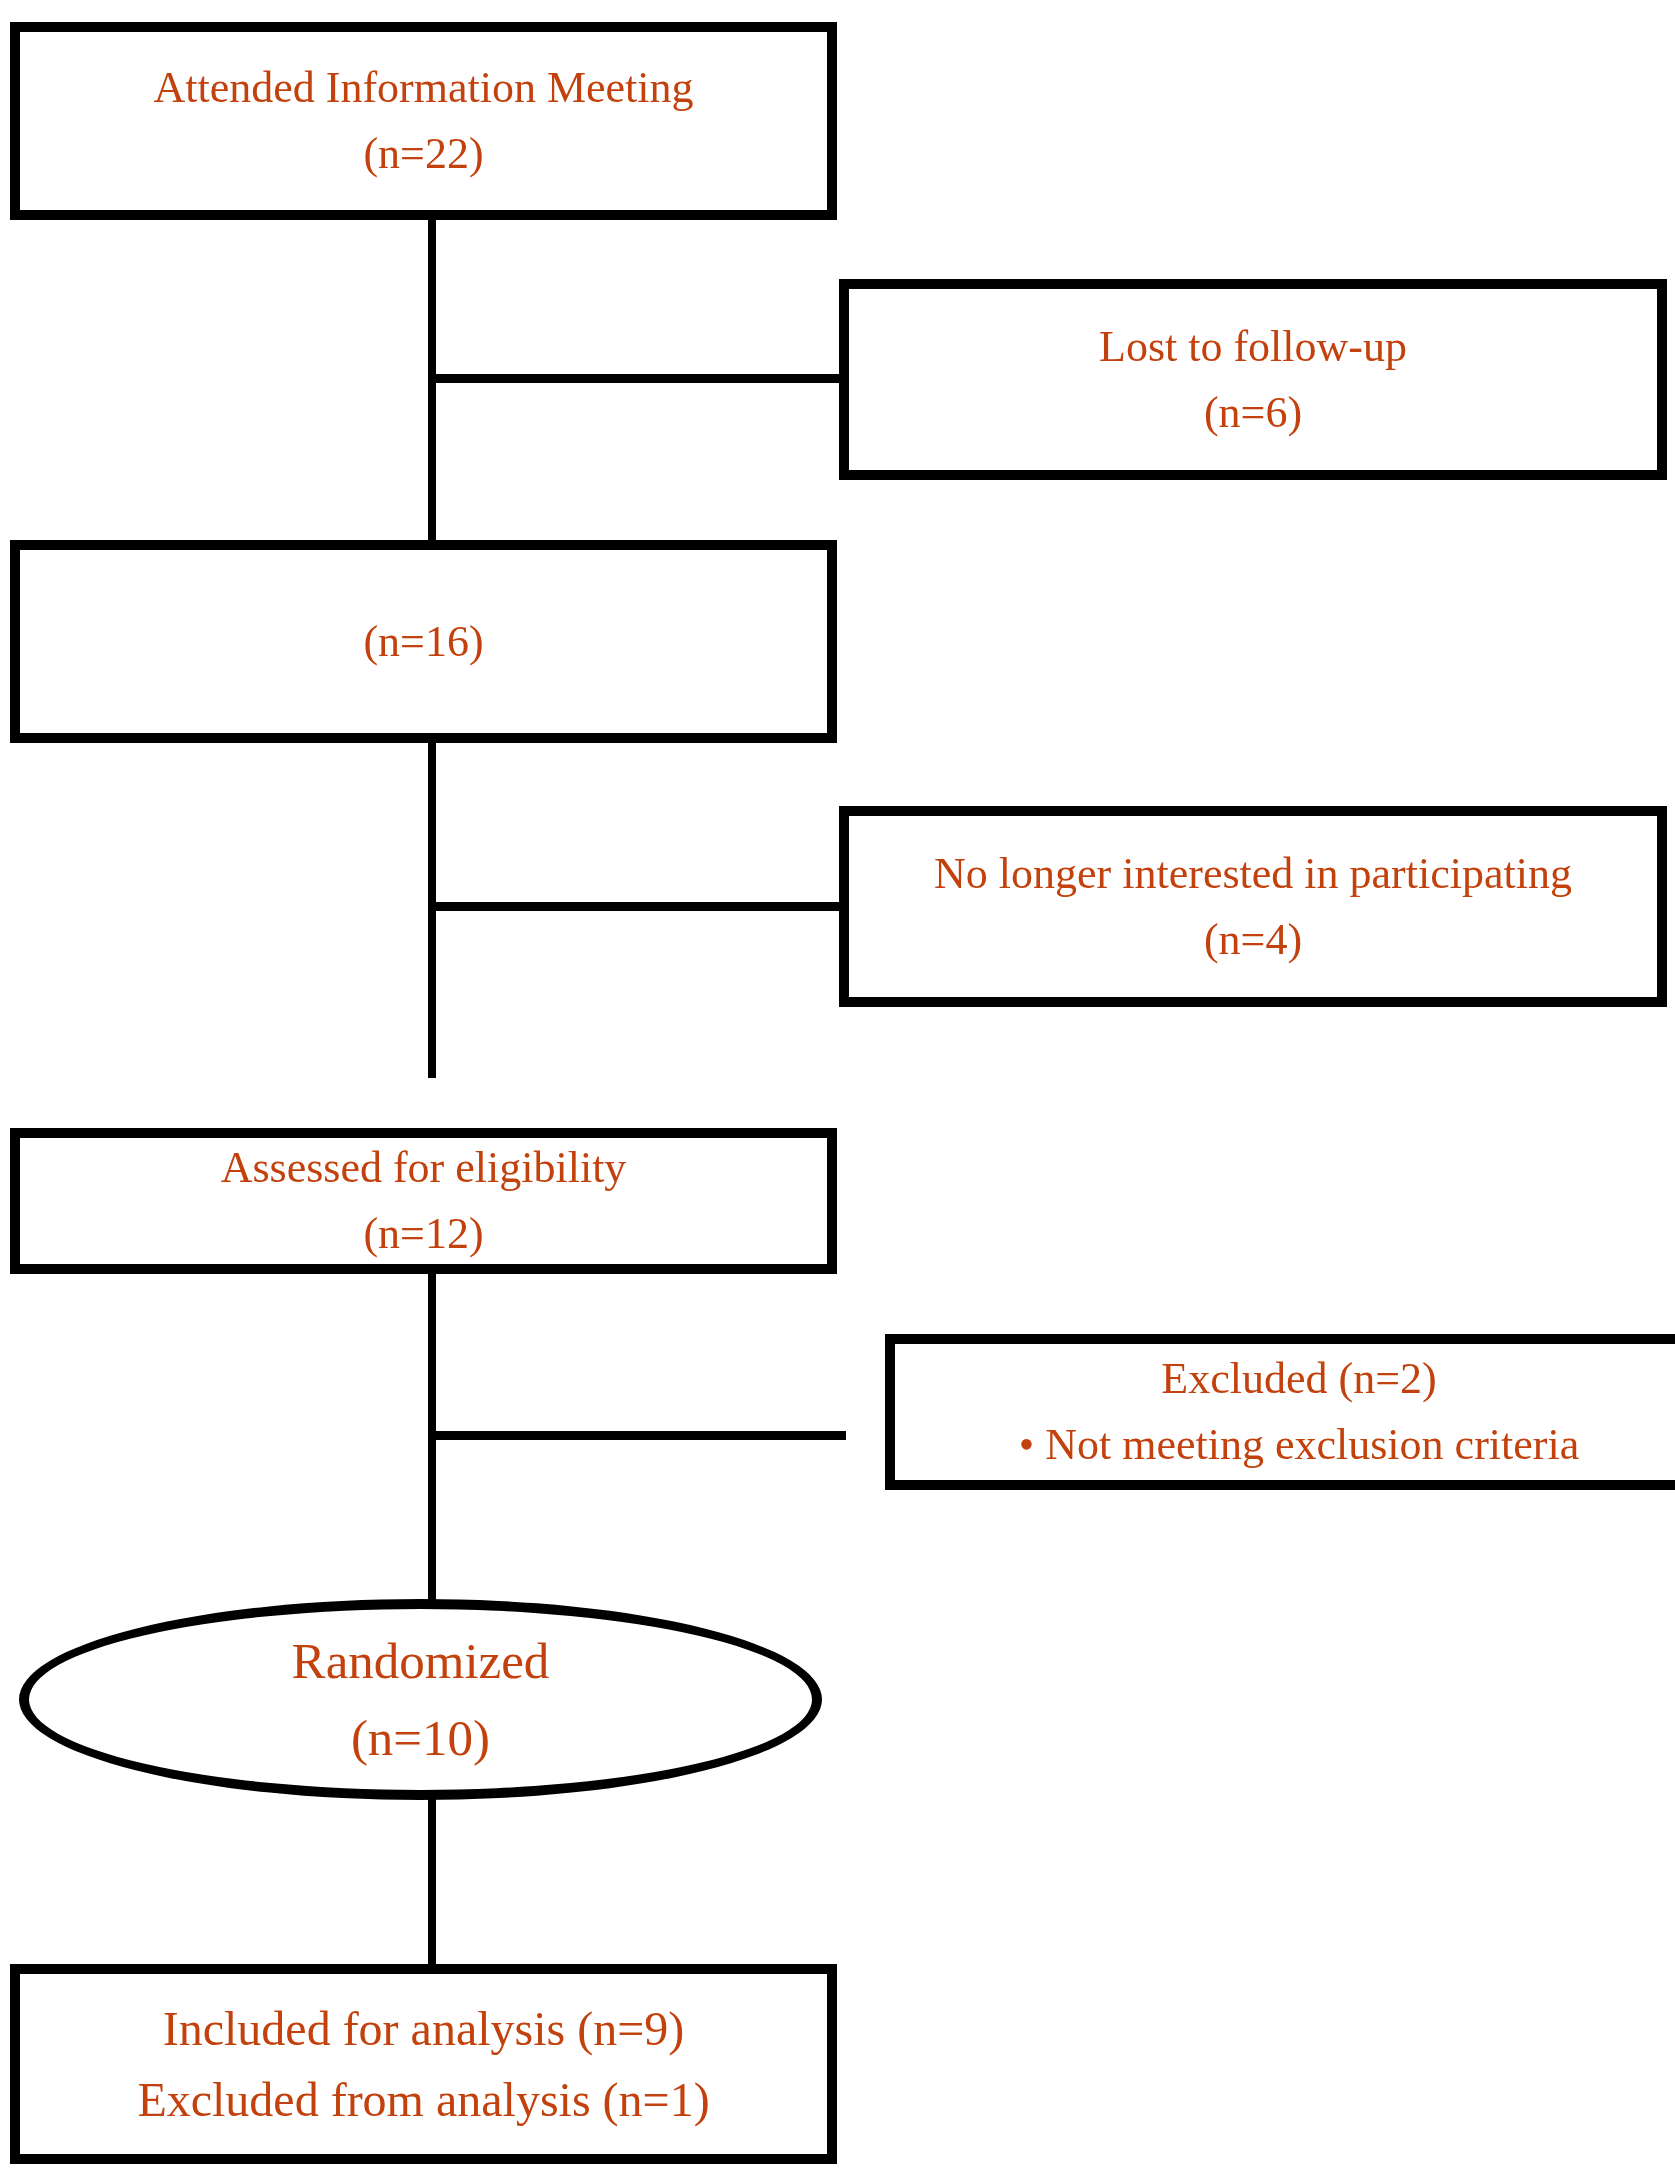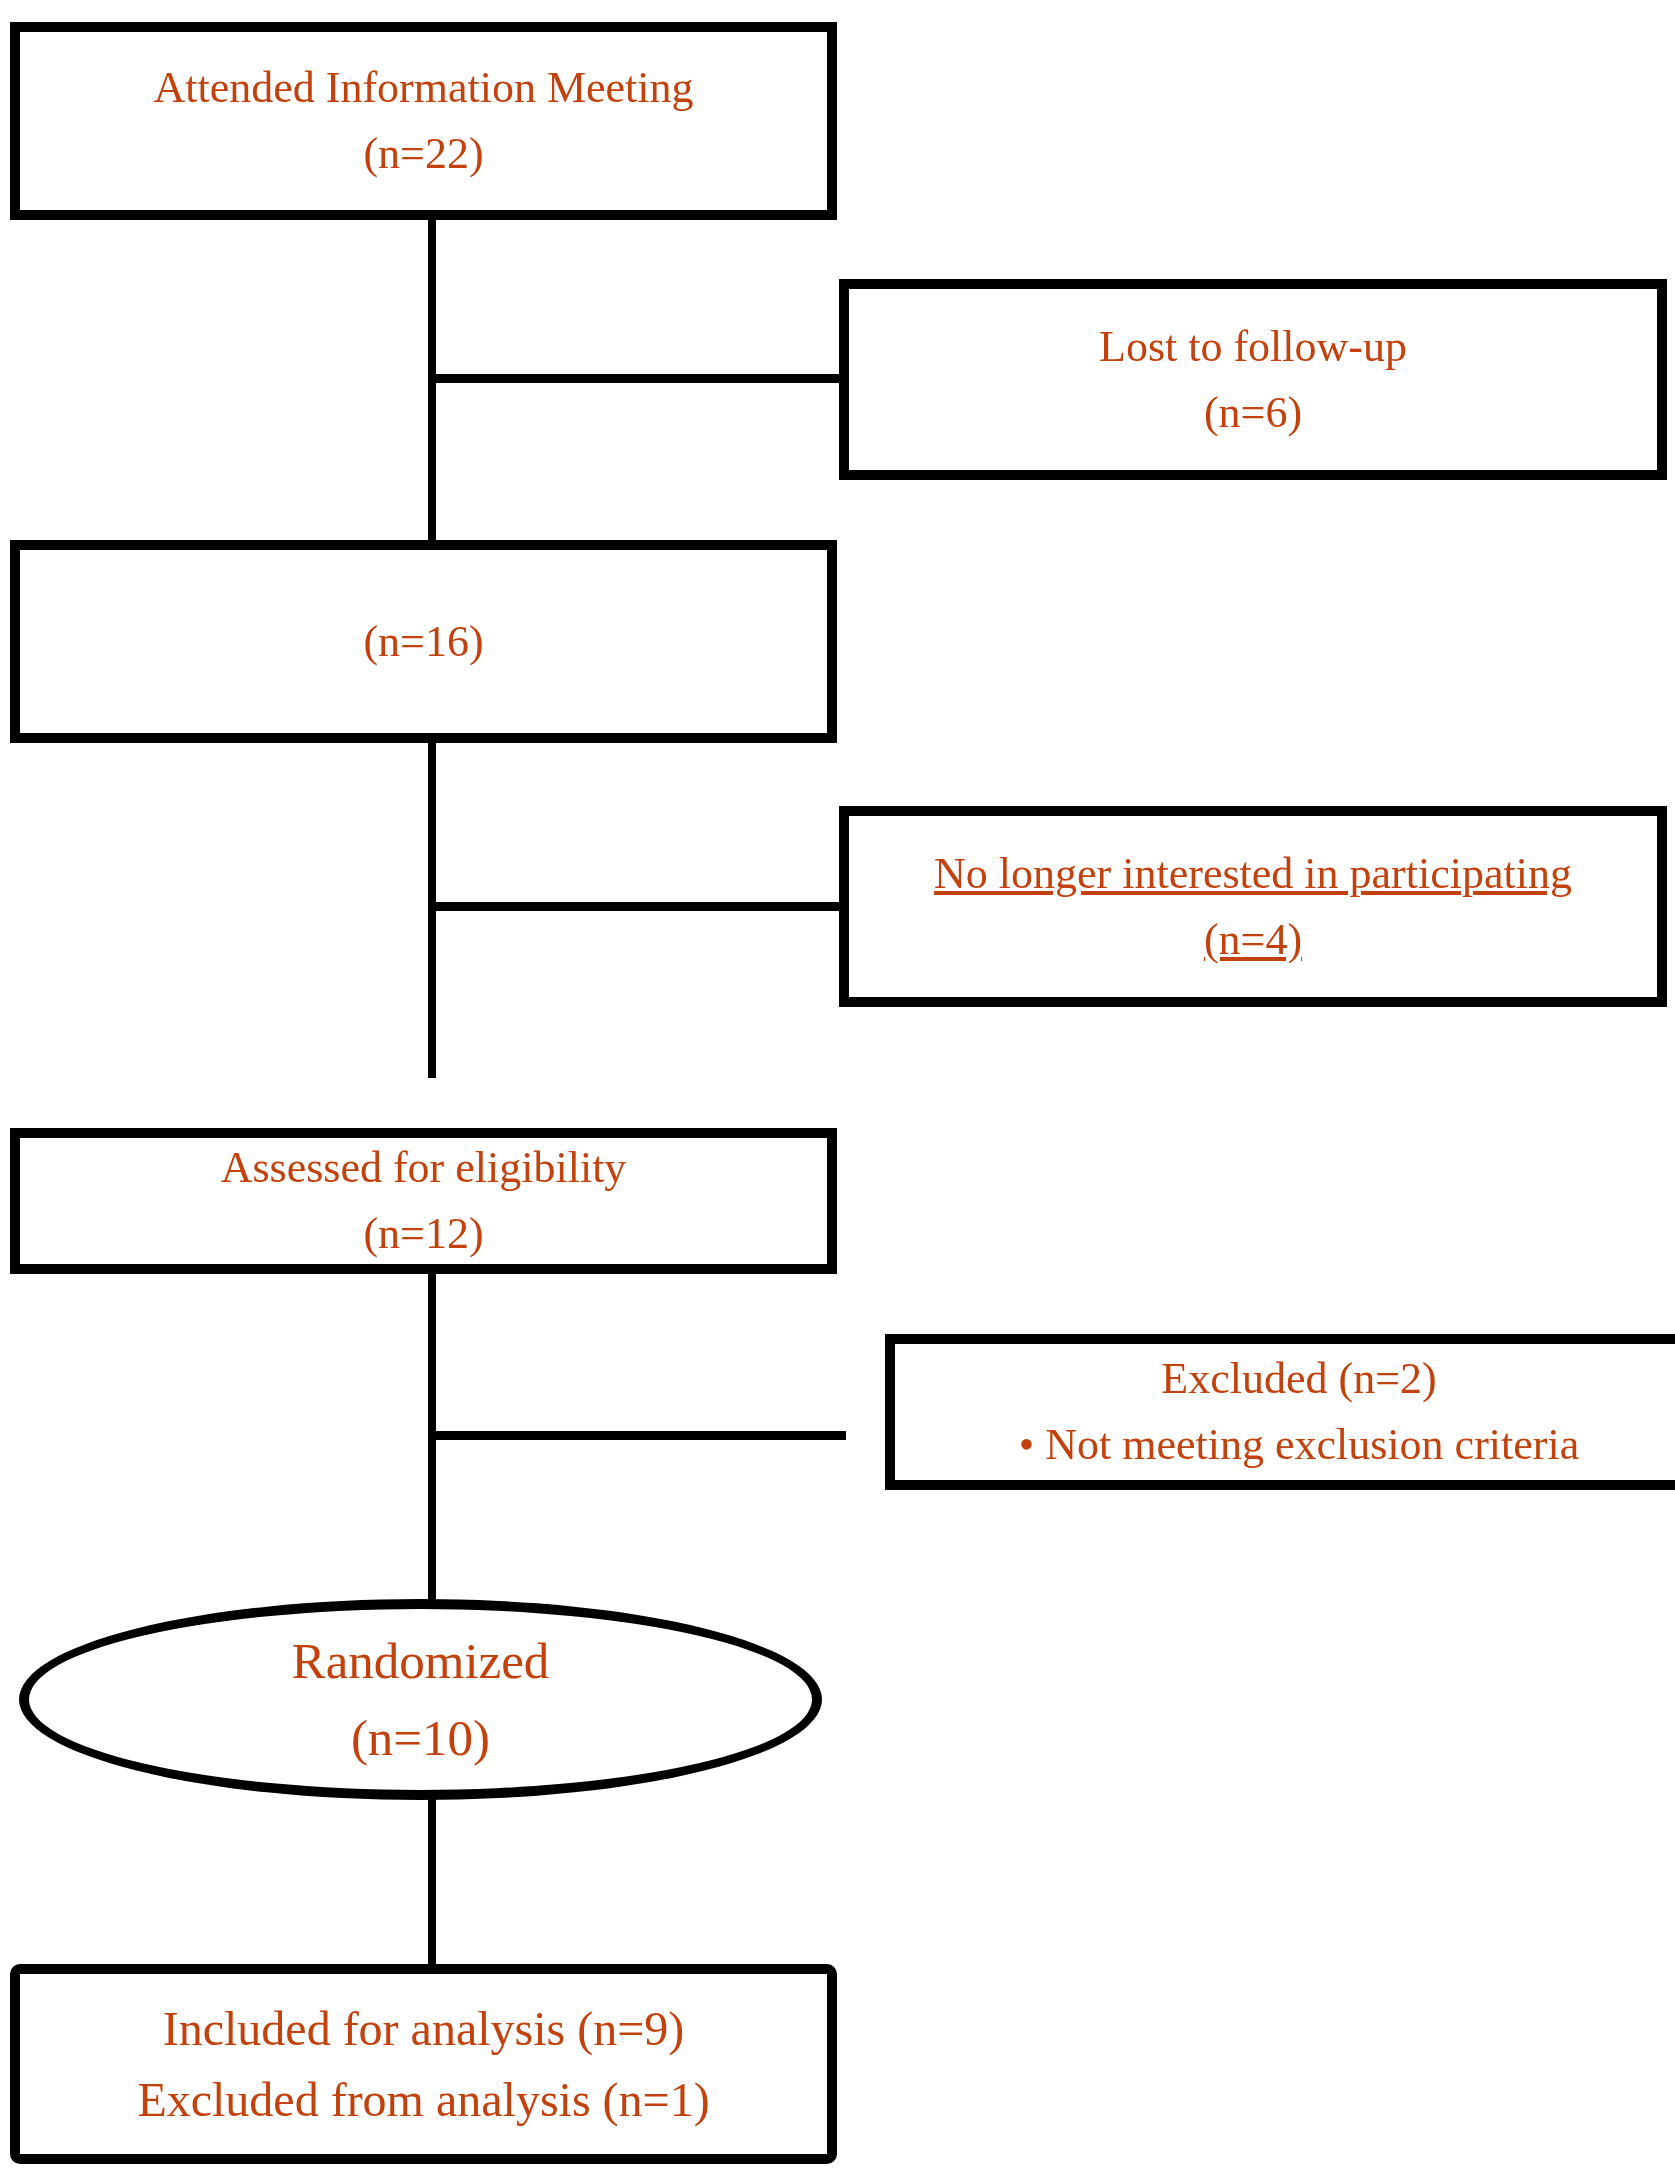--- a/index.html
+++ b/index.html
@@ -87,31 +87,31 @@
   <div class="node" style="left:10px; top:1128px; width:827px; height:146px;">
     <div class="line">Assessed for eligibility</div>
     <div class="line">(n=12)</div>
   </div>
 
   <div class="node ellipse" style="left:19px; top:1599px; width:803px; height:201px;">
     <div class="line">Randomized</div>
     <div class="line">(n=10)</div>
   </div>
 
-  <div class="node big" style="left:10px; top:1964px; width:827px; height:200px;border-radius:10px;">
+  <div class="node big" style="left:10px; top:1964px; width:827px; height:200px;">
     <div class="line">Included for analysis (n=9)</div>
     <div class="line">Excluded from analysis (n=1)</div>
   </div>
 
   <div class="node" style="left:839px; top:279px; width:828px; height:201px;">
     <div class="line">Lost to follow-up</div>
     <div class="line">(n=6)</div>
   </div>
 
-  <div class="node" style="left:839px; top:806px; width:828px; height:201px;text-decoration:underline;">
+  <div class="node" style="left:839px; top:806px; width:828px; height:201px;">
     <div class="line">No longer interested in participating</div>
     <div class="line">(n=4)</div>
   </div>
 
   <div class="node" style="left:861px; top:1334px; width:828px; height:156px;margin-left:24px;">
     <div class="line">Excluded (n=2)</div>
     <div class="line">• Not meeting exclusion criteria</div>
   </div>
 
 </div>

